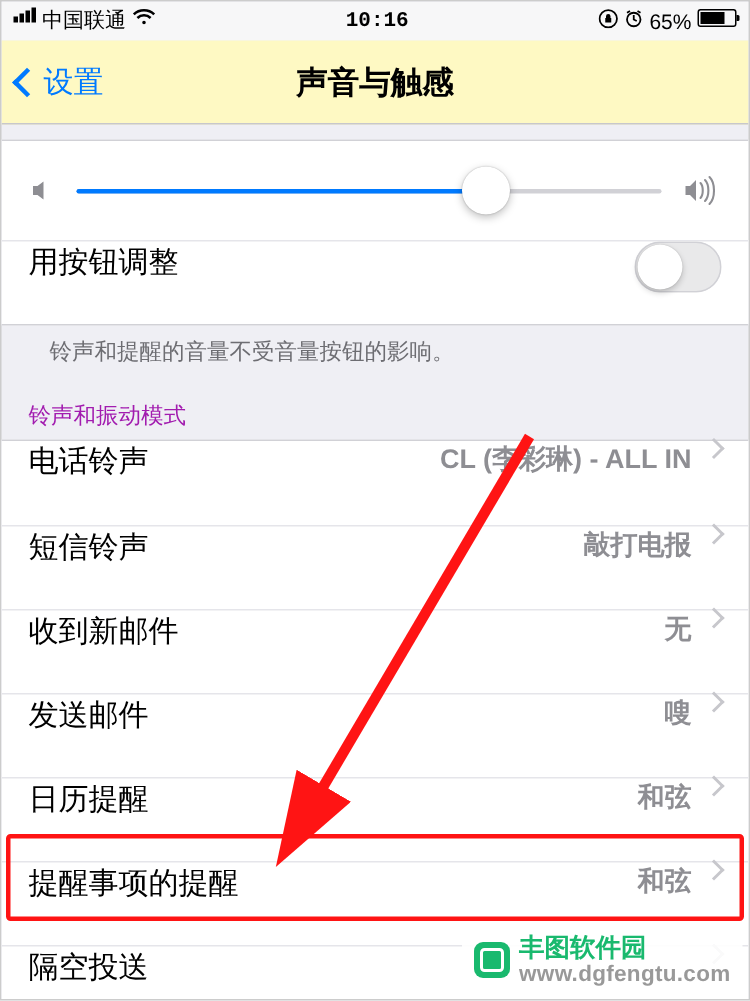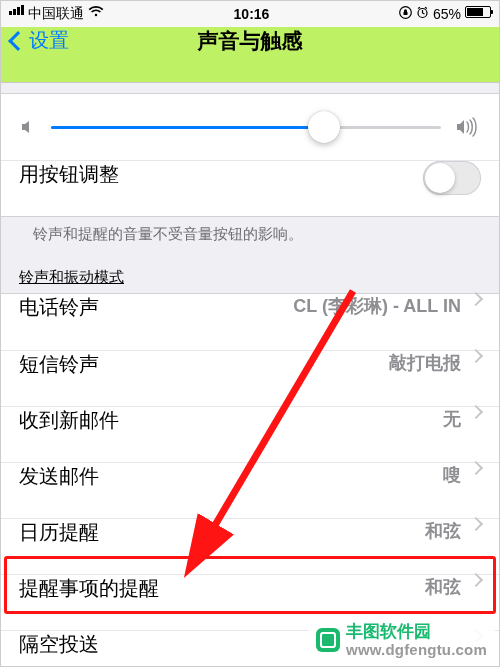--- a/index.html
+++ b/index.html
@@ -17,45 +17,45 @@
     height: 26px;
     display: flex;
     align-items: center;
     justify-content: space-between;
     padding: 0 8px;
     font-size: 14px;
     background: #f7f7f8;
     font-weight: 500;
   }
   .status-left, .status-right { display: flex; align-items: flex-start; gap: 4px; }
-  .status-center { font-weight: 600; }
+  .status-center { font-weight: 600; font-family: Liberation Mono, monospace; }
   .signal { display: inline-flex; align-items: flex-end; gap: 1px; }
   .signal i { width: 3px; background:#000; display:inline-block; }
   .signal i:nth-child(1){height:4px} .signal i:nth-child(2){height:6px}
   .signal i:nth-child(3){height:8px} .signal i:nth-child(4){height:10px}
   .battery { display:inline-flex; align-items:center; gap:1px; }
   .battery .shell { width:26px; height:12px; border:1px solid #000; border-radius:2px; position:relative; }
   .battery .shell::after { content:""; position:absolute; right:-3px; top:3px; width:2px; height:4px; background:#000; border-radius:0 1px 1px 0;}
   .battery .fill { position:absolute; left:1px; top:1px; bottom:1px; width:65%; background:#000; }
   
   .nav-bar {
     height: 56px;
-    background: #bef264;
+    background: #fef9c3;
     border-bottom: 1px solid #c7c7cc;
     display: flex;
-    align-items: flex-start;
+    align-items: center;
     position: relative;
     padding: 0 10px;
   }
   .nav-back { display:flex; align-items:center; color:#007aff; font-size:20px; }
   .nav-title { position:absolute; left:0; right:0; text-align:center; font-size:21px; font-weight:600; pointer-events:none; }
   .chev-left { width:14px; height:14px; border-left:3px solid #007aff; border-bottom:3px solid #007aff; transform:rotate(45deg); margin-right:4px; }
   
   .group { background:#fff; border-top:1px solid #d1d1d6; border-bottom:1px solid #d1d1d6; }
-  .group-header { padding: 12px 18px 6px; font-size:15px; color:#000000;text-decoration:underline; }
+  .group-header { padding: 12px 18px 6px; font-size:15px; color:#a21caf; }
   .group-footer { padding: 8px 18px 4px; font-size:15px; color:#6d6d72;margin-left:14px; }
   
   .slider-row { height:66px; display:flex; align-items:center; padding:0 18px; gap:14px; }
   .speaker { display:inline-block; }
   .slider-track { flex:1; height:3px; background:#d1d1d6; border-radius:2px; position:relative; }
   .slider-fill { position:absolute; left:0; top:0; bottom:0; width:70%; background:#007aff; border-radius:2px; }
   .slider-thumb { position:absolute; left:70%; top:50%; width:32px; height:32px; background:#fff; border-radius:50%; transform:translate(-50%,-50%); box-shadow:0 2px 6px rgba(0,0,0,.25), 0 0 1px rgba(0,0,0,.3); }
   
   .row { height:56px; display:flex; padding:0 18px; background:#fff; }
   .row + .row { border-top:1px solid #e5e5ea; }

